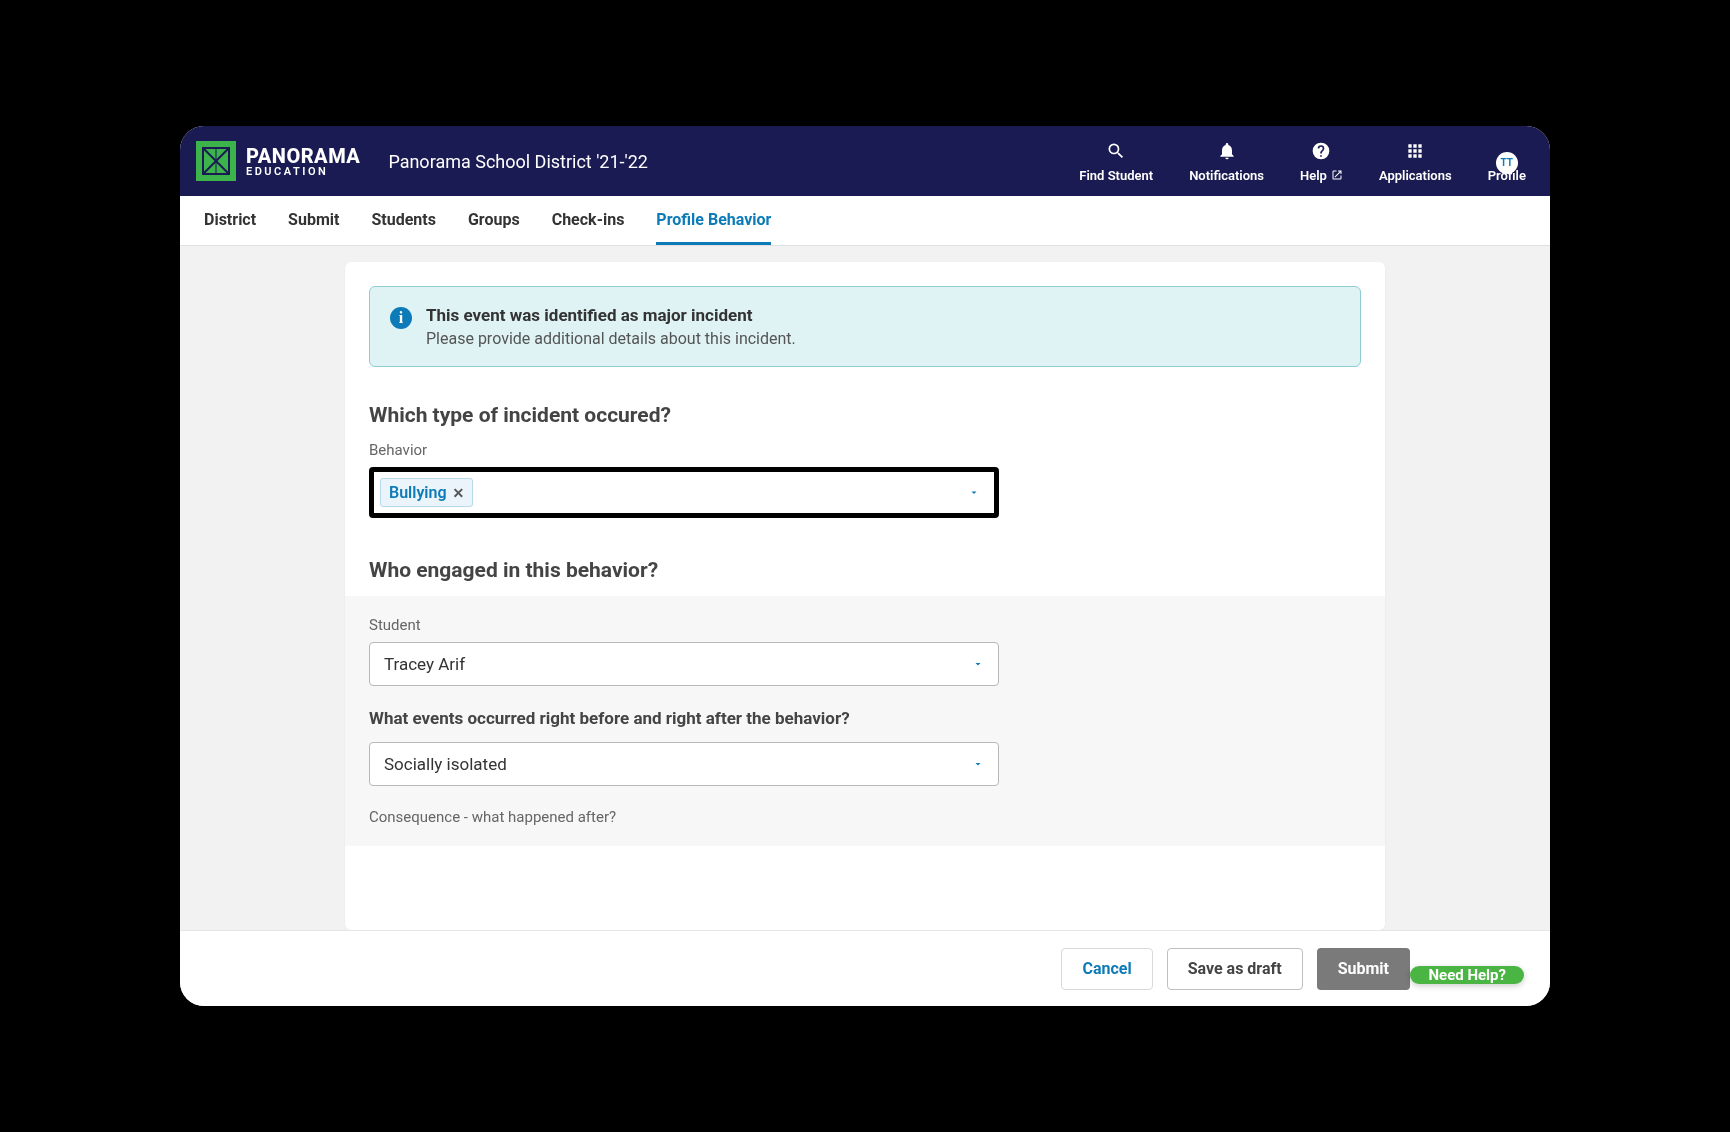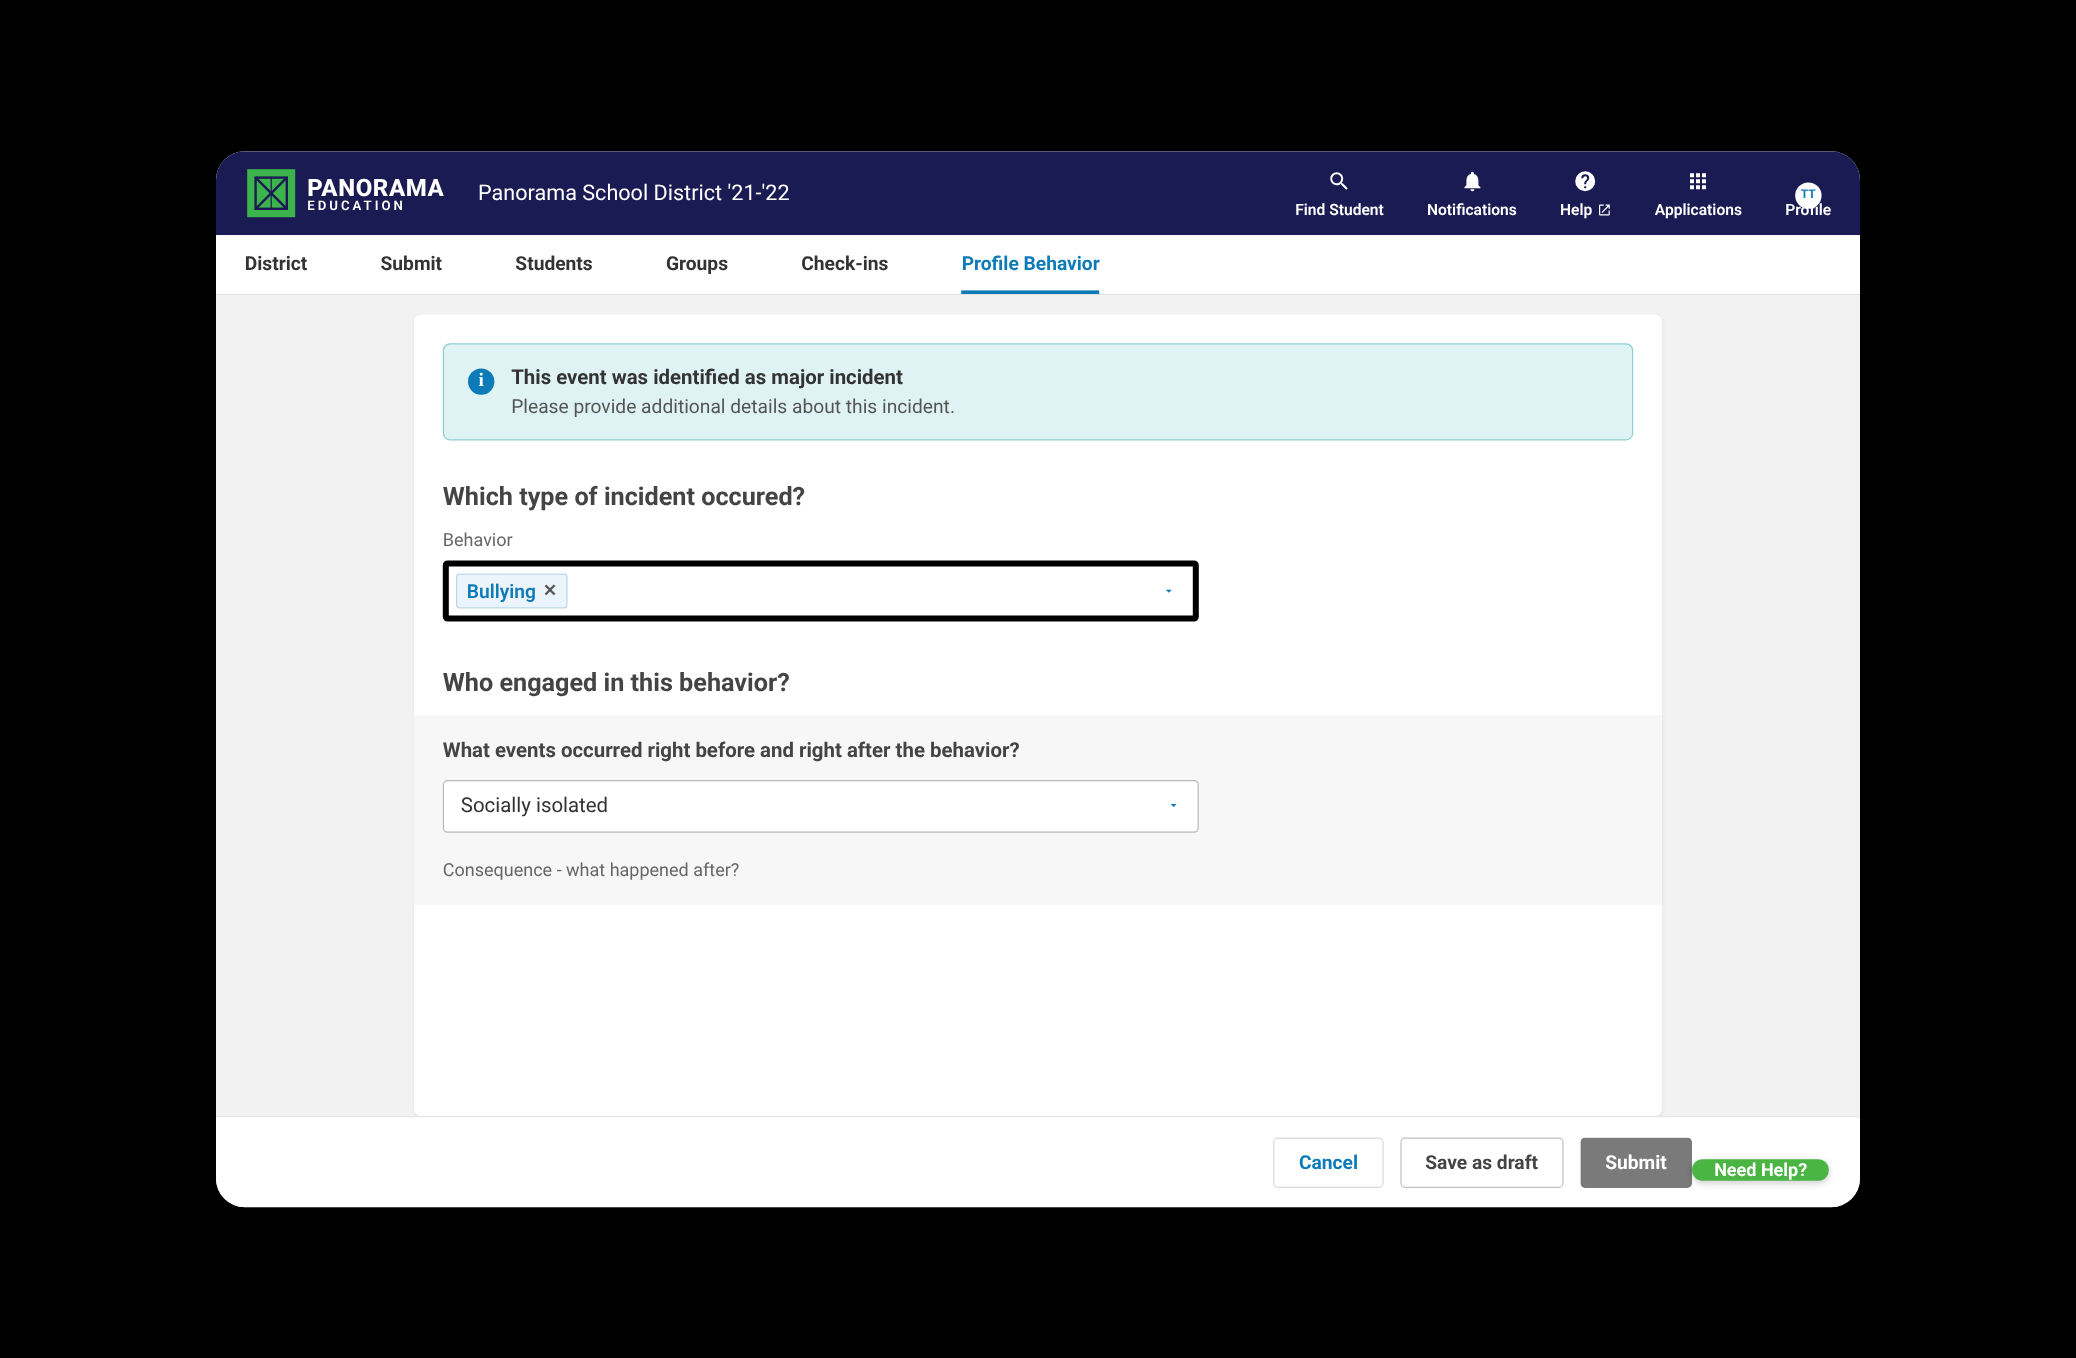--- a/index.html
+++ b/index.html
@@ -20,21 +20,21 @@
     position: relative;
     box-shadow: 0 0 0 12px #000;
   }
 
   
   .topbar {
     background: #1b1b53;
     height: 70px;
     display: flex;
     align-items: center;
-    padding: 0 24px 0 26px;
+    padding: 0 24px 0 16px;
     color: #fff;
   }
   .logo-wrap {
     display: flex;
     align-items: center;
     gap: 10px;
     margin-right: 28px;
   }
   .logo-mark {
     width: 40px; height: 40px;
@@ -78,21 +78,21 @@
     font-size: 10px; font-weight: 700; margin-top: 24px;
   }
   .help-label-row { display:flex; align-items:center; gap:4px; }
 
   
   .subnav {
     background: #fff;
     border-bottom: 1px solid #e0e0e0;
     padding: 0 24px;
     display: flex;
-    gap: 61px;
+    gap: 32px;
     height: 50px;
     align-items: center;
   }
   .subnav-item {
     font-size: 16px;
     font-weight: 700;
     color: #333;
     cursor: pointer;
     height: 100%;
     display: flex;
@@ -376,20 +376,31 @@
               <path d="M7 10l5 5 5-5z"></path>
             </svg>
         </span>
       </div>
 
       <div class="gap-block"></div>
 
       <div class="section-heading">Who engaged in this behavior?</div>
 
       <div class="subsection">
+        <div class="field-block">
+          <div class="field-label">Student</div>
+          <div class="select">
+            <span>Tracey Arif</span>
+            <span class="caret">
+              <svg width="12" height="12" viewBox="0 0 24 24">
+                  <path d="M7 10l5 5 5-5z"></path>
+                </svg>
+            </span>
+          </div>
+        </div>
 
         <div class="question-label">What events occurred right before and right after the behavior?</div>
 
         <div class="field-block">
           <div class="select">
             <span>Socially isolated</span>
             <span class="caret">
               <svg width="12" height="12" viewBox="0 0 24 24">
                   <path d="M7 10l5 5 5-5z"></path>
                 </svg>

